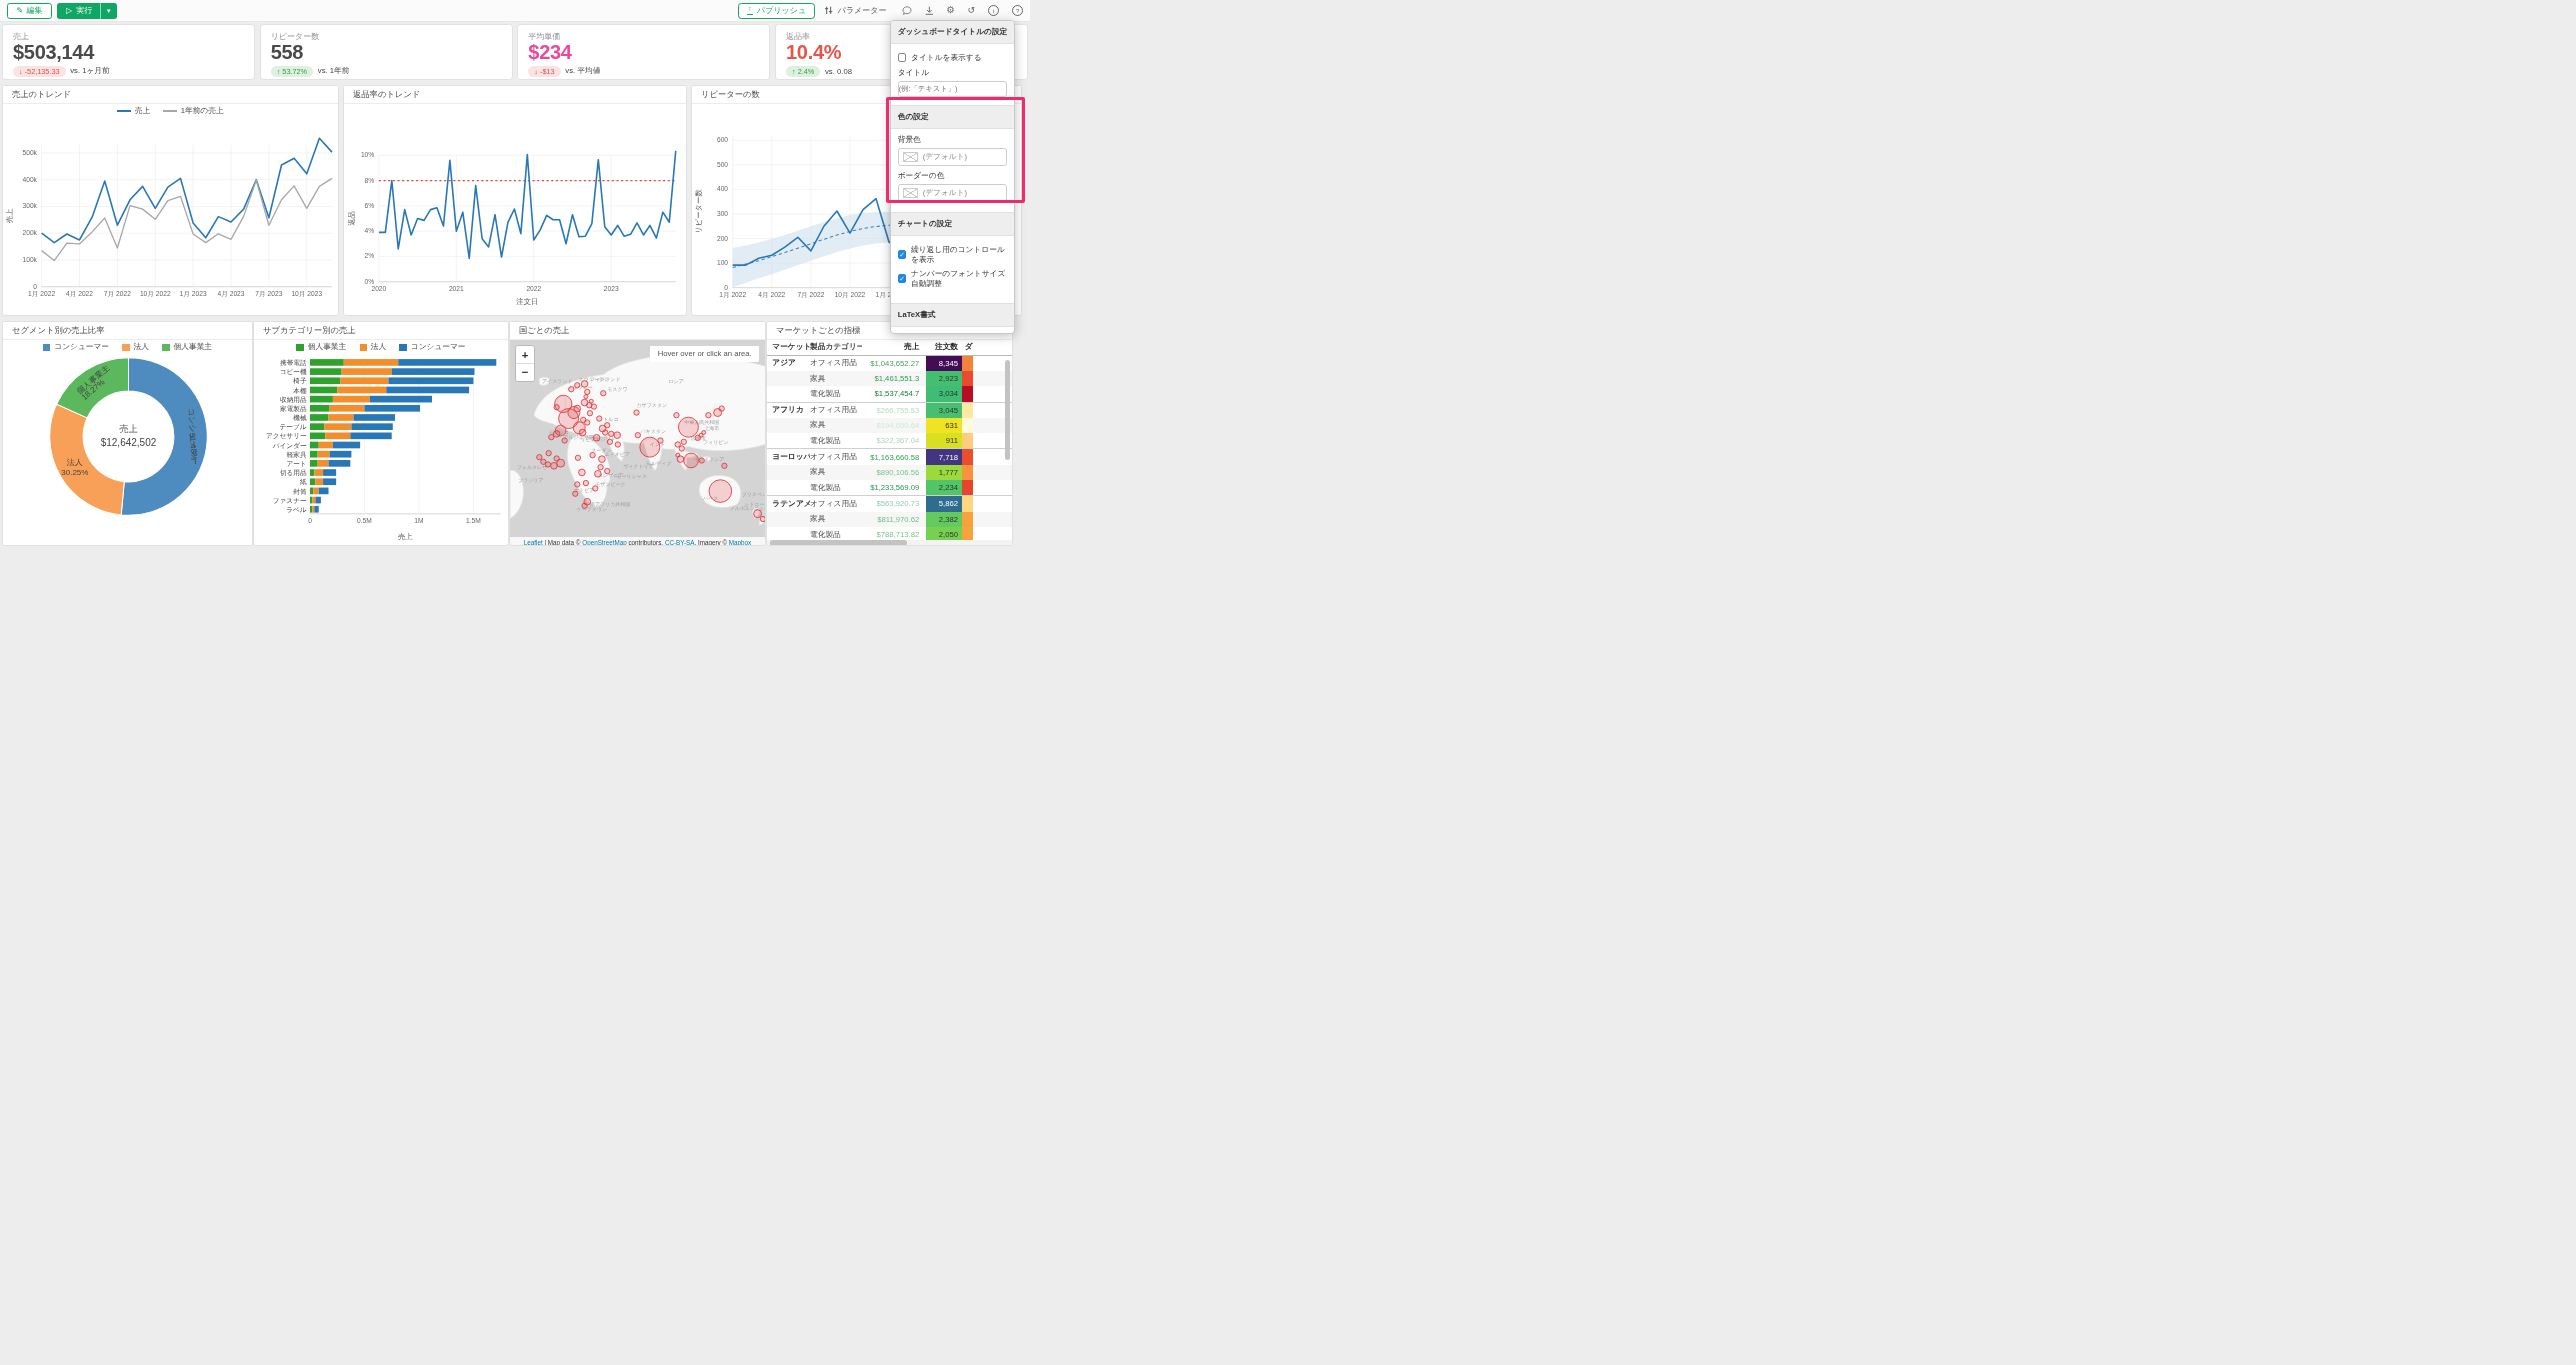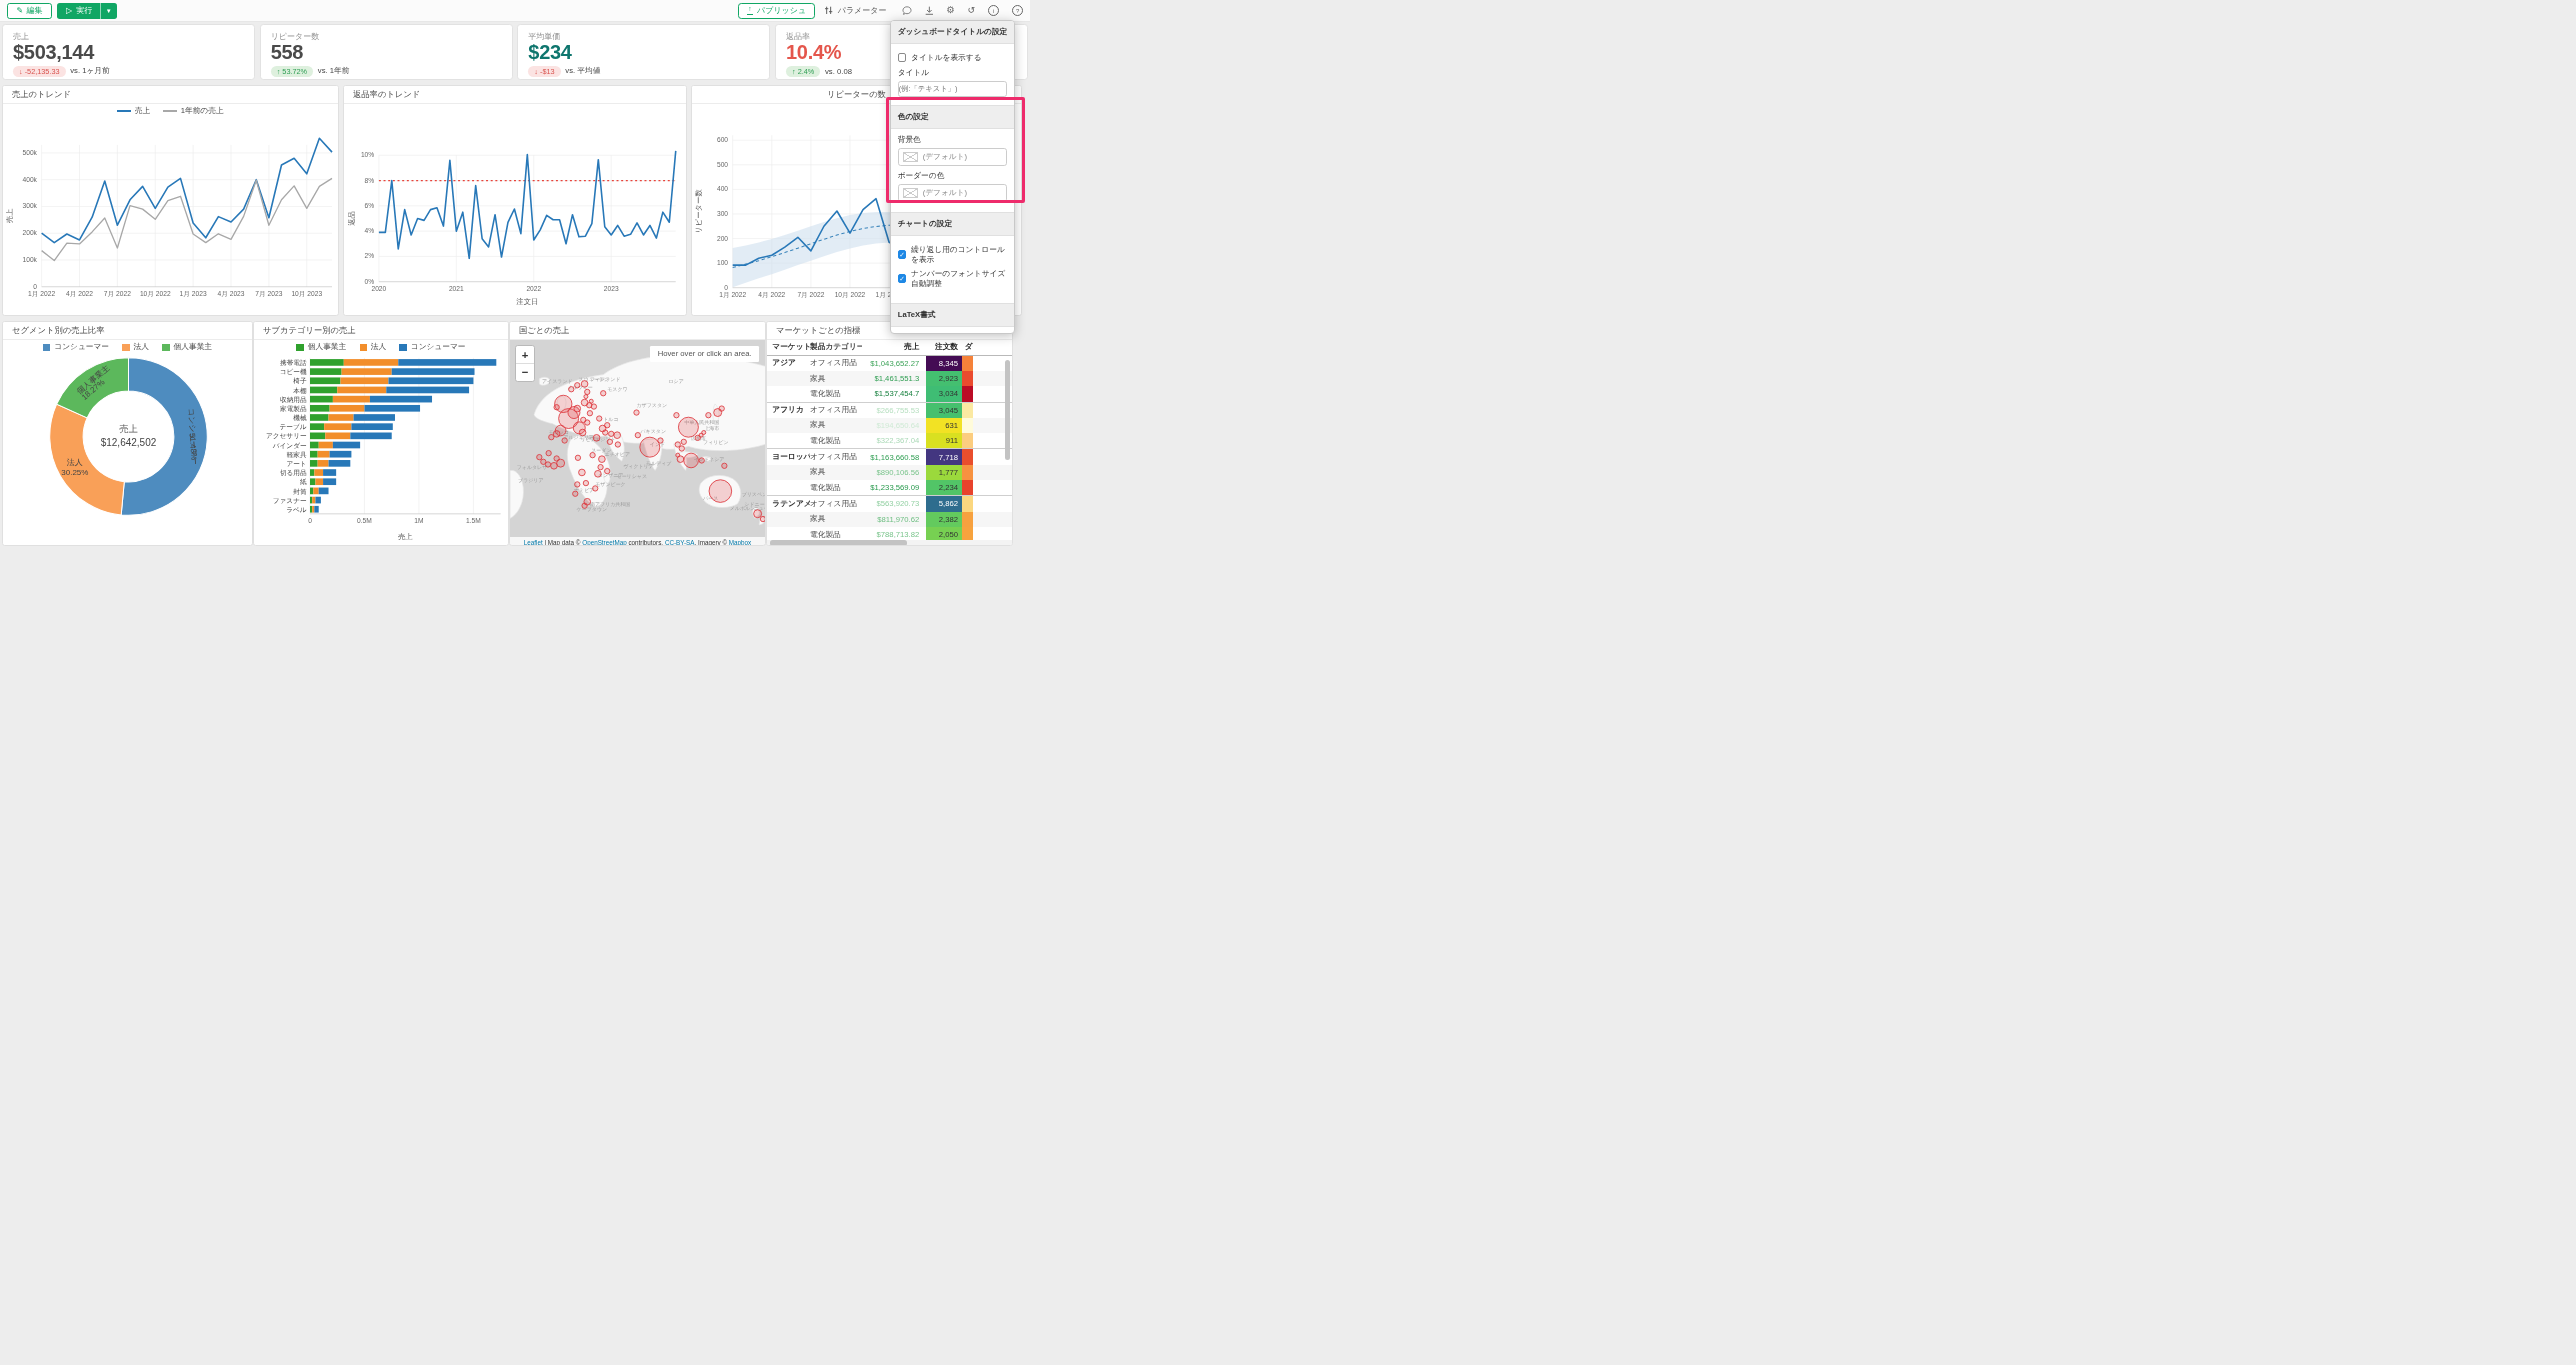--- a/index.html
+++ b/index.html
@@ -142,21 +142,21 @@
     <div class="kpi">
       <div class="kpi-label">リピーター数</div>
       <div class="kpi-value" style="color: rgb(74, 74, 74);">558</div>
       <div class="kpi-foot">
           <span class="badge up">↑ 53.72%</span>
           <span>vs. 1年前</span>
         </div>
     </div>
     <div class="kpi">
       <div class="kpi-label">平均単価</div>
-      <div class="kpi-value" style="color: #0f766e;">$234</div>
+      <div class="kpi-value" style="color: #ec4899;">$234</div>
       <div class="kpi-foot">
           <span class="badge down">↓ -$13</span>
           <span>vs. 平均値</span>
         </div>
     </div>
     <div class="kpi">
       <div class="kpi-label">返品率</div>
       <div class="kpi-value" style="color: rgb(228, 86, 76);">10.4%</div>
       <div class="kpi-foot">
           <span class="badge up">↑ 2.4%</span>
@@ -234,21 +234,21 @@
           <text x="52" y="281" font-size="10" fill="#666" text-anchor="middle">2020</text>
           <text x="168.3478260869565" y="281" font-size="10" fill="#666" text-anchor="middle">2021</text>
           <text x="284.695652173913" y="281" font-size="10" fill="#666" text-anchor="middle">2022</text>
           <text x="401.04347826086956" y="281" font-size="10" fill="#666" text-anchor="middle">2023</text>
           <line x1="52" y1="115" x2="498" y2="115" stroke="#e8433a" stroke-width="2" stroke-dasharray="3,4"></line>
           <polyline points="52,192.89999999999998 61.69565217391305,192.89999999999998 71.3913043478261,115 81.08695652173913,217.6 90.78260869565217,158.7 100.47826086956522,196.7 110.17391304347825,172 119.8695652173913,174.85000000000002 129.56521739130434,158.7 139.26086956521738,155.85000000000002 148.95652173913044,183.39999999999998 158.6521739130435,84.6 168.3478260869565,191 178.04347826086956,162.5 187.7391304347826,231.85 197.43478260869566,122.6 207.1304347826087,202.4 216.82608695652175,214.75 226.52173913043478,166.3 236.2173913043478,229.95 245.91304347826087,177.7 255.6086956521739,157.75 265.304347826087,194.8 275,76.04999999999998 284.695652173913,204.3 294.3913043478261,189.10000000000002 304.0869565217391,167.25 313.7826086956522,173.89999999999998 323.4782608695652,173.89999999999998 333.17391304347825,210 342.8695652173913,166.3 352.5652173913044,199.55 362.2608695652174,198.60000000000002 371.95652173913044,179.60000000000002 381.6521739130435,83.64999999999998 391.3478260869565,184.35000000000002 401.04347826086956,196.7 410.7391304347826,182.45 420.4347826086956,198.60000000000002 430.1304347826087,195.75 439.82608695652175,178.64999999999998 449.5217391304348,196.7 459.2173913043478,182.45 468.9130434782609,201.45 478.60869565217394,162.5 488.30434782608694,177.7 498,70.35000000000002" fill="none" stroke="#2878b8" stroke-width="2.4" stroke-linejoin="round"></polyline>
           <text x="14" y="172" font-size="11" fill="#555" text-anchor="middle" transform="rotate(-90 14 172)">返品</text>
           <text x="275" y="300" font-size="11" fill="#555" text-anchor="middle">注文日</text>
         </svg>
     </div>
-    <div class="card" style="width:331px;height:231px;text-align:center;">
+    <div class="card" style="width:331px;height:231px;">
       <div class="card-title">リピーターの数</div>
       <svg id="chC" width="331" height="213" viewBox="0 0 497 320">
           <line x1="61" y1="47" x2="61" y2="276" stroke="#ededed"></line>
           <line x1="119.73684210526315" y1="47" x2="119.73684210526315" y2="276" stroke="#ededed"></line>
           <line x1="178.4736842105263" y1="47" x2="178.4736842105263" y2="276" stroke="#ededed"></line>
           <line x1="237.21052631578948" y1="47" x2="237.21052631578948" y2="276" stroke="#ededed"></line>
           <line x1="295.9473684210526" y1="47" x2="295.9473684210526" y2="276" stroke="#ededed"></line>
           <line x1="354.6842105263158" y1="47" x2="354.6842105263158" y2="276" stroke="#ededed"></line>
           <text x="54" y="279" font-size="10" fill="#666" text-anchor="end">0</text>
           <line x1="61" y1="239.06451612903226" x2="433" y2="239.06451612903226" stroke="#ededed"></line>

